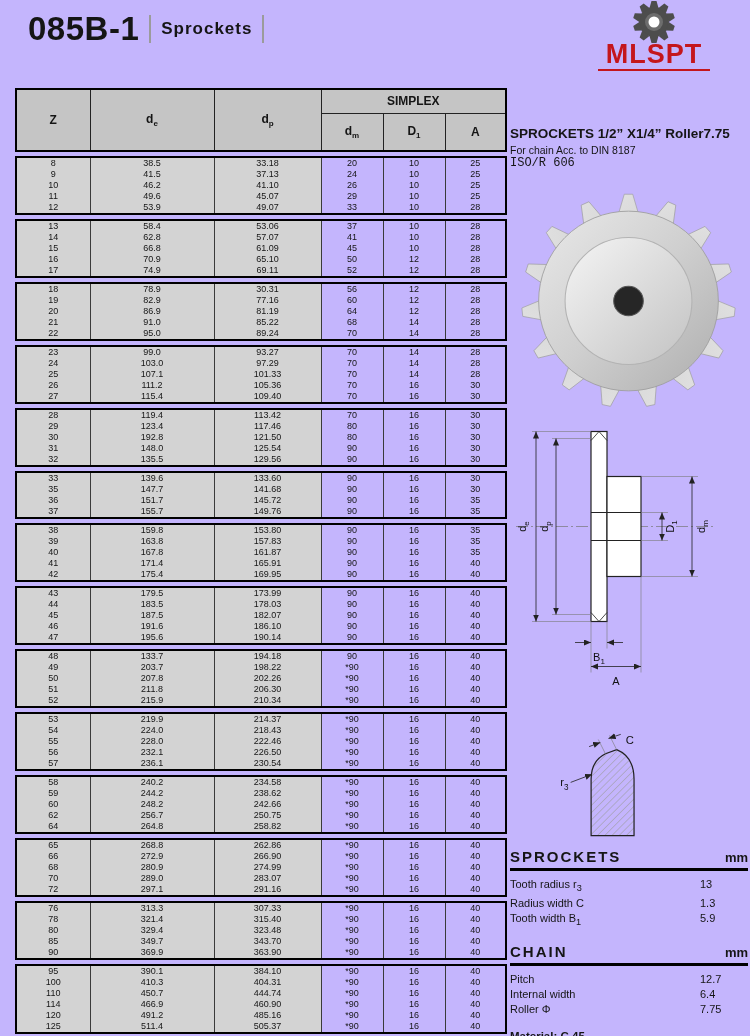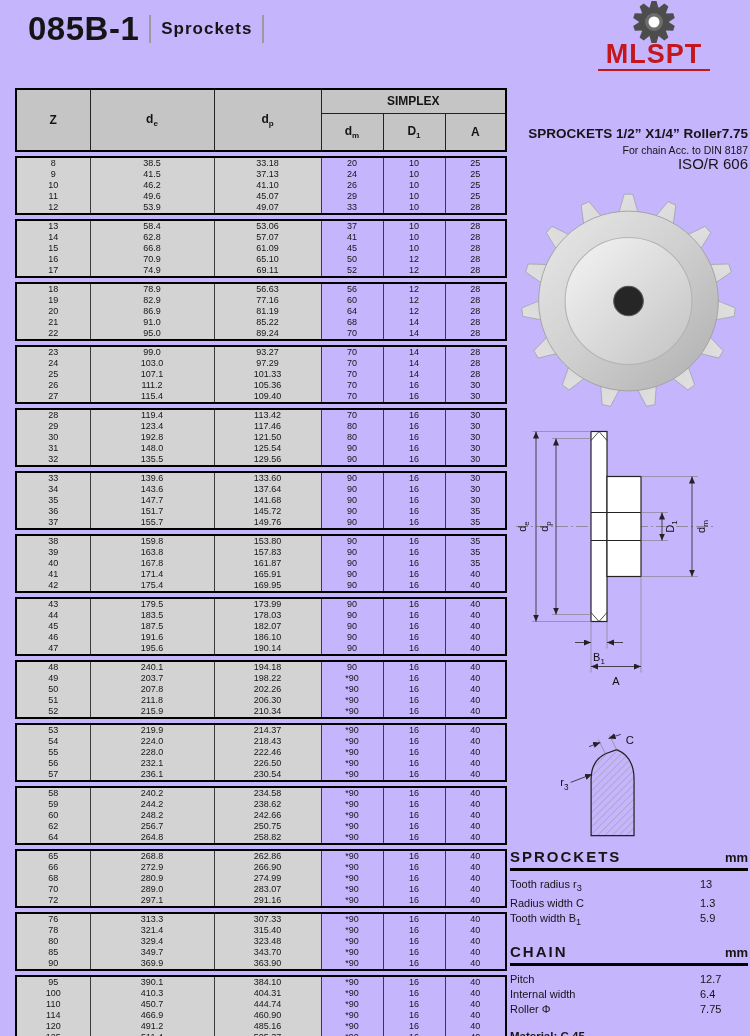--- a/index.html
+++ b/index.html
@@ -29,24 +29,24 @@
     text-align:center;vertical-align:middle;padding:0;}
   .hdr tr.r1 th{height:24px;}
   .hdr tr.r2 th{height:38px;}
   .hdr sub, .grp sub{font-size:8px;}
   .grp{border:2px solid #000;margin-top:4px;}
   .grp td{border-left:1px solid #3a3a3a;border-right:1px solid #3a3a3a;border-top:none;border-bottom:none;
     font-size:9px;line-height:11px;height:11px;text-align:center;padding:0;white-space:nowrap;}
   .grp td.c0,.grp td.c1,.grp td.c2{background:#d3d3d3;}
 
   
-  .product{position:absolute;left:510px;top:126px;width:238px;text-align:right;}
+  .product{position:absolute;left:510px;top:126px;width:238px;}
   .product-heading{font-size:13.5px;font-weight:bold;line-height:16px;}
   .product-note{font-size:10.5px;line-height:13px;margin-top:2px;}
-  .product-std{font-size:15px;line-height:13px;}
+  .product-std{font-size:12px;line-height:13px;font-family:Liberation Mono, monospace;}
 
   .photo{position:absolute;left:512px;top:190px;width:233px;height:222px;}
   .photo svg{width:100%;height:100%;}
 
   .main-drawing{position:absolute;left:496px;top:415px;width:227px;height:278px;}
   .main-drawing svg{width:100%;height:100%;}
   .detail-drawing{position:absolute;left:540px;top:733px;width:138px;height:108px;}
   .detail-drawing svg{width:100%;height:100%;}
 
   .cl{stroke:#777;stroke-width:0.7;stroke-dasharray:12 3 2 3;}
@@ -242,21 +242,21 @@
             <col class="w1">
             <col class="w2">
             <col class="w3">
             <col class="w4">
             <col class="w5">
           </colgroup>
           <tbody>
             <tr>
               <td class="c0">18</td>
               <td class="c1">78.9</td>
-              <td class="c2">56.63</td>
+              <td class="c2">30.31</td>
               <td class="c3">56</td>
               <td class="c4">12</td>
               <td class="c5">28</td>
             </tr>
             <tr>
               <td class="c0">19</td>
               <td class="c1">82.9</td>
               <td class="c2">77.16</td>
               <td class="c3">60</td>
               <td class="c4">12</td>
@@ -404,28 +404,20 @@
           <tbody>
             <tr>
               <td class="c0">33</td>
               <td class="c1">139.6</td>
               <td class="c2">133.60</td>
               <td class="c3">90</td>
               <td class="c4">16</td>
               <td class="c5">30</td>
             </tr>
             <tr>
-              <td class="c0">34</td>
-              <td class="c1">143.6</td>
-              <td class="c2">137.64</td>
-              <td class="c3">90</td>
-              <td class="c4">16</td>
-              <td class="c5">30</td>
-            </tr>
-            <tr>
               <td class="c0">35</td>
               <td class="c1">147.7</td>
               <td class="c2">141.68</td>
               <td class="c3">90</td>
               <td class="c4">16</td>
               <td class="c5">30</td>
             </tr>
             <tr>
               <td class="c0">36</td>
               <td class="c1">151.7</td>
@@ -553,21 +545,21 @@
             <col class="w0">
             <col class="w1">
             <col class="w2">
             <col class="w3">
             <col class="w4">
             <col class="w5">
           </colgroup>
           <tbody>
             <tr>
               <td class="c0">48</td>
-              <td class="c1">240.1</td>
+              <td class="c1">133.7</td>
               <td class="c2">194.18</td>
               <td class="c3">90</td>
               <td class="c4">16</td>
               <td class="c5">40</td>
             </tr>
             <tr>
               <td class="c0">49</td>
               <td class="c1">203.7</td>
               <td class="c2">198.22</td>
               <td class="c3">*90</td>

